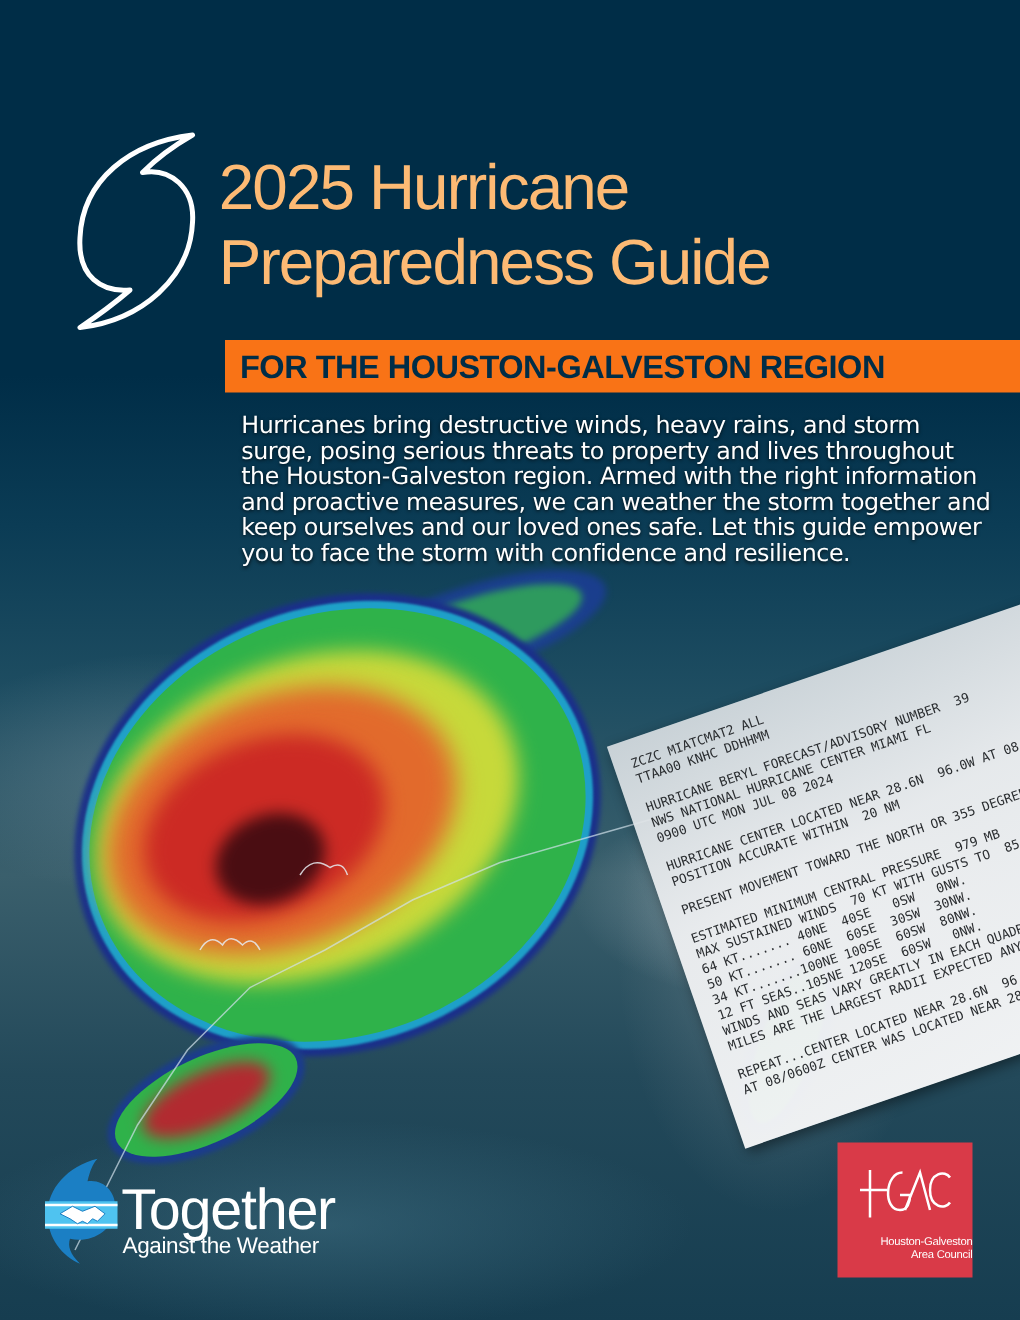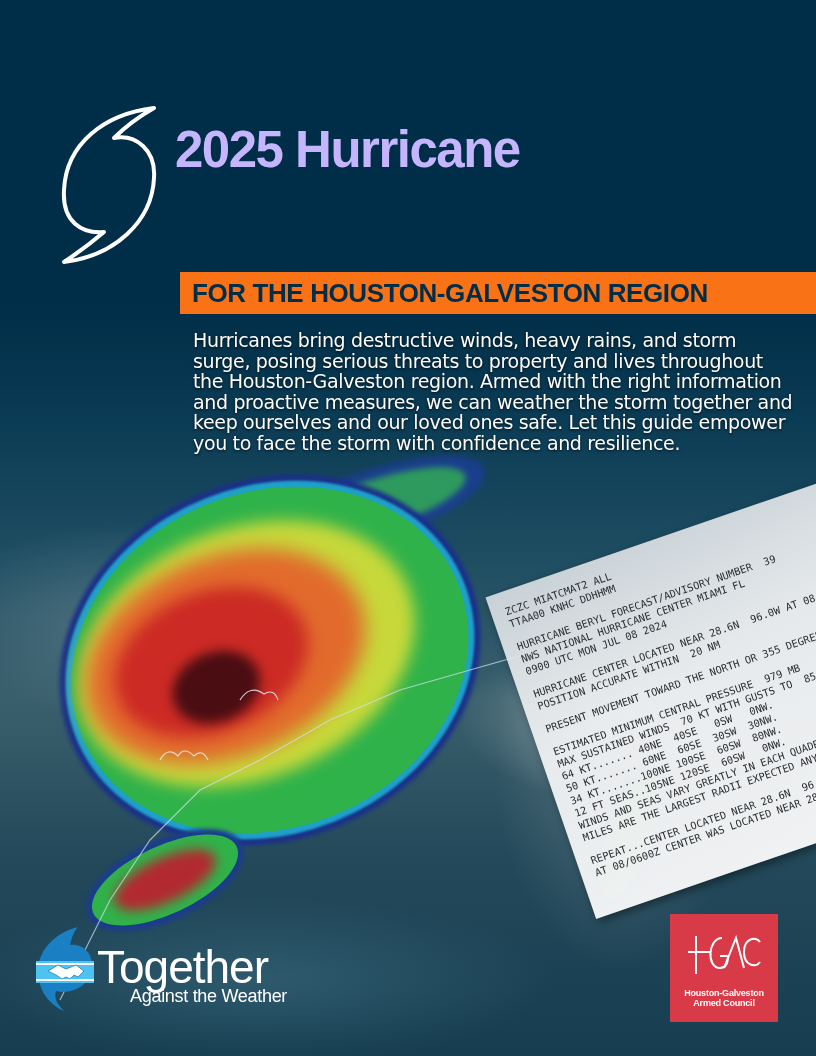--- a/index.html
+++ b/index.html
@@ -47,21 +47,21 @@
     .storm-south .r3 { inset: 18px 30px; background: #b22a30; filter: blur(6px); }
 
     .storm-east { left: 600px; top: 760px; width: 60px; height: 150px; transform: rotate(20deg); }
     .storm-east .r1 { inset: 0; background: #1a3f8f; filter: blur(2px); }
     .storm-east .r2 { inset: 8px; background: #2db04d; filter: blur(1px); }
 
     
     .title-icon { position: absolute; left: 56px; top: 104px; width: 108px; height: 162px; }
     .title {
       position: absolute; left: 175px; top: 120px;
-      color: #c4b5fd; font-family: "Liberation Sans", sans-serif; font-weight: bold;
+      color: #fdba74; font-family: "Liberation Sans", sans-serif; font-weight: normal;
       font-size: 51px; line-height: 60px; letter-spacing: -1.5px;
     }
     .title div { white-space: nowrap; }
 
     .subtitle-banner {
       position: absolute; left: 180px; top: 272px; width: 636px; height: 42px;
       background: #f97316;
       padding-left: 40px;
     }
     .subtitle-banner span {
@@ -94,32 +94,31 @@
     .together { position: absolute; left: 34px; top: 925px; width: 270px; height: 90px; }
     .together .badge { position: absolute; left: 0; top: 0; width: 62px; height: 88px; }
     .together .word {
       position: absolute; left: 63px; top: 6px;
       color: #ffffff; font-family: "Liberation Sans", sans-serif; font-size: 46px; line-height: 48px; letter-spacing: -1px; margin-top: 12px;
     }
     .together .tag {
       position: absolute; left: 64px; top: 61px;
       color: #ffffff; font-family: "Liberation Sans", sans-serif; font-size: 18px; line-height: 20px; letter-spacing: -0.3px;
       white-space: nowrap;
-      margin-left: 32px;
     }
 
     .hgac {
       position: absolute; left: 670px; top: 914px; width: 108px; height: 108px;
       background: #d93a48;
     }
     .hgac .mark { position: absolute; left: 16px; top: 16px; width: 78px; height: 46px; }
     .hgac .name {
       position: absolute; left: 0; right: 0; top: 74px;
-      color: #ffffff; font-family: "Liberation Sans", sans-serif; font-weight: bold;
-      font-size: 9px; line-height: 10px; text-align: center; letter-spacing: -0.2px;
+      color: #ffffff; font-family: "Liberation Sans", sans-serif; font-weight: normal;
+      font-size: 9px; line-height: 10px; text-align: right; letter-spacing: -0.2px;
     }
   </style>
 </head>
 <body>
 
 <div class="page">
   <div class="bg-base"></div>
   <div class="bg-clouds"></div>
 
   <div class="storm storm-north">
@@ -150,20 +149,21 @@
     <path d="M160 760 q8 -14 18 -4 q6 -10 16 0 q8 -8 14 4" fill="none" stroke="rgba(230,235,240,0.85)" stroke-width="1.2"></path>
     <path d="M240 700 q10 -16 24 -6 q10 -6 14 6" fill="none" stroke="rgba(230,235,240,0.85)" stroke-width="1.2"></path>
   </svg>
 
   <svg class="title-icon" viewBox="0 0 108 162">
     <path d="M98 4 C48 10 10 40 8 86 C6 118 26 130 48 128 C34 140 20 150 8 158 C58 152 96 118 98 74 C100 46 80 30 58 34 C70 22 84 12 98 4 Z" fill="none" stroke="#ffffff" stroke-width="4" stroke-linejoin="round"></path>
   </svg>
 
   <div class="title">
     <div>2025 Hurricane</div>
+    <div>Preparedness Guide</div>
   </div>
 
   <div class="subtitle-banner">
     <span>FOR THE HOUSTON-GALVESTON REGION</span>
   </div>
 
   <div class="intro">Hurricanes bring destructive winds, heavy rains, and storm surge, posing serious threats to property and lives throughout the Houston-Galveston region. Armed with the right information and proactive measures, we can weather the storm together and keep ourselves and our loved ones safe. Let this guide empower you to face the storm with confidence and resilience.</div>
 
   <div class="advisory" id="advisory"><span class="line">ZCZC MIATCMAT2 ALL</span><span class="line">TTAA00 KNHC DDHHMM</span><span class="line gap"></span><span class="line">HURRICANE BERYL FORECAST/ADVISORY NUMBER  39        AL022024</span><span class="line">NWS NATIONAL HURRICANE CENTER MIAMI FL</span><span class="line">0900 UTC MON JUL 08 2024</span><span class="line gap"></span><span class="line">HURRICANE CENTER LOCATED NEAR 28.6N  96.0W AT 08/0900Z</span><span class="line">POSITION ACCURATE WITHIN  20 NM</span><span class="line gap"></span><span class="line">PRESENT MOVEMENT TOWARD THE NORTH OR 355 DEGREES AT</span><span class="line gap"></span><span class="line">ESTIMATED MINIMUM CENTRAL PRESSURE  979 MB</span><span class="line">MAX SUSTAINED WINDS  70 KT WITH GUSTS TO  85 KT.</span><span class="line">64 KT....... 40NE  40SE   0SW   0NW.</span><span class="line">50 KT....... 60NE  60SE  30SW  30NW.</span><span class="line">34 KT.......100NE 100SE  60SW  80NW.</span><span class="line">12 FT SEAS..105NE 120SE  60SW   0NW.</span><span class="line">WINDS AND SEAS VARY GREATLY IN EACH QUADRANT.  RA</span><span class="line">MILES ARE THE LARGEST RADII EXPECTED ANYWHERE IN</span><span class="line gap"></span><span class="line">REPEAT...CENTER LOCATED NEAR 28.6N  96.0W AT 08</span><span class="line">AT 08/0600Z CENTER WAS LOCATED NEAR 28.2N  95.9</span></div>
 
@@ -184,16 +184,16 @@
       <g fill="none" stroke="#ffffff" stroke-width="2">
         <line x1="2" y1="22" x2="24" y2="22"></line>
         <line x1="10" y1="6" x2="10" y2="44"></line>
         <path d="M36 8 C22 8 20 38 34 38 C40 38 42 32 42 26 L34 26"></path>
         <path d="M38 38 L50 8 L58 38"></path>
         <path d="M74 12 C70 6 58 8 58 22 C58 36 70 38 74 32"></path>
       </g>
     </svg>
     <div class="name">
       <div>Houston-Galveston</div>
-      <div>Armed Council</div>
+      <div>Area Council</div>
     </div>
   </div>
 </div>
 
 </body></html>

